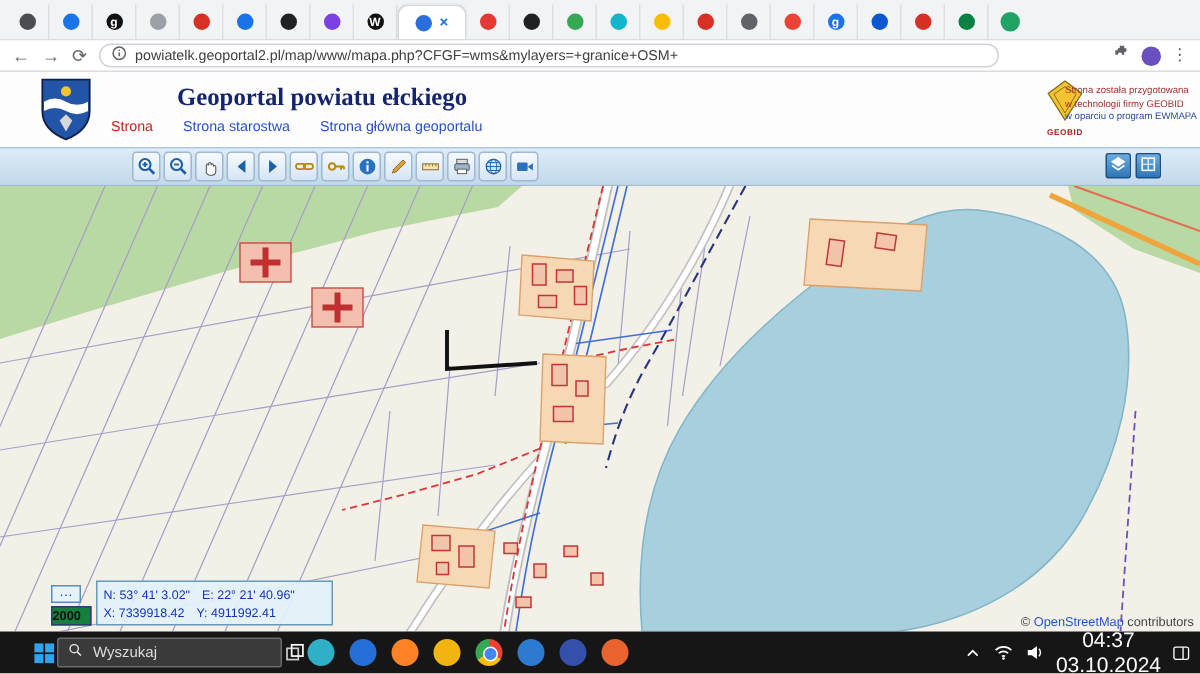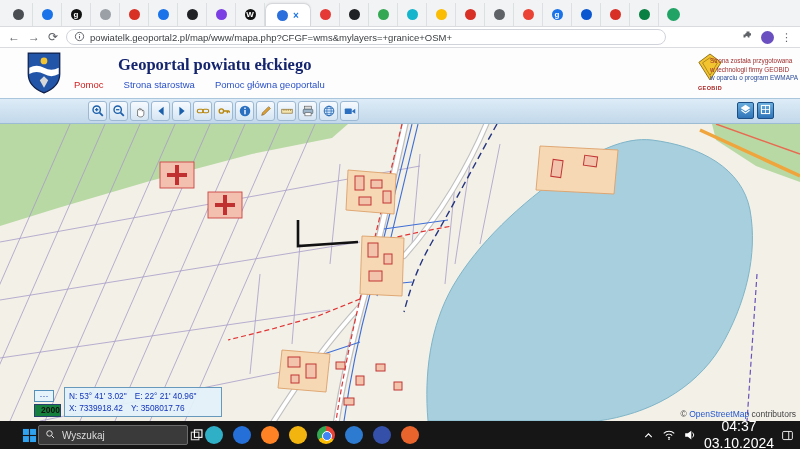--- a/index.html
+++ b/index.html
@@ -44,21 +44,21 @@
   .tool-btn { width:19px; height:20px; background:linear-gradient(#f6fafe,#d6e5f3); border:1px solid #9db8d2; border-radius:3px; display:flex; align-items:center; justify-content:center; cursor:pointer; padding:0; }
   .tool-btn span { display:flex; }
   .map-btns { position:absolute; right:26px; top:3px; display:flex; gap:3px; }
   .sq-btn { width:17px; height:17px; border:1px solid #1b4f86; border-radius:2px; background:linear-gradient(#6aaede,#2f74b8); display:flex; align-items:center; justify-content:center; cursor:pointer; padding:0; }
 
   
   .mapwrap { position:absolute; top:124px; left:0; width:800px; height:297px; overflow:hidden; background:#f3f0e8; cursor:crosshair; }
   .coords-panel { position:absolute; left:34px; bottom:4px; display:flex; gap:3px; align-items:flex-end; }
   .cp-left { display:flex; flex-direction:column; gap:2px; }
   .dots-box { width:20px; height:12px; background:#e6f3fa; border:1px solid #5590bb; color:#1840b0; font-size:9px; line-height:10px; text-align:center; cursor:pointer; }
-  .scale-box { width:27px; height:13px; background:#15803d; border:1px solid #28406e; color:#111; font-size:8.5px; font-weight:bold; line-height:11px; text-align:right; }
+  .scale-box { width:27px; height:13px; background:#15803d; border:1px solid #28406e; color:#111; font-size:8.5px; font-weight:bold; line-height:11px; text-align:left; }
   .coords-box { width:158px; background:rgba(226,241,250,.93); border:1px solid #6699bb; padding:2px 4px; font-size:8.3px; color:#1133bb; line-height:1.45; white-space:nowrap; }
   .coords-box b { font-weight:normal; margin-right:8px; }
   .attrib { position:absolute; right:4px; bottom:2px; font-size:8.5px; color:#444; }
   .attrib .osm-link { color:#2255cc; cursor:pointer; }
 
   
   .taskbar { position:absolute; top:421px; left:0; width:800px; height:28px; background:#161616; display:flex; align-items:center; padding-left:22px; gap:1px; }
   .tb-ico { display:flex; align-items:center; justify-content:center; cursor:pointer; }
   .searchbox { width:150px; height:20px; background:#3a3a3a; border:1px solid #6b6b6b; border-radius:2px; display:flex; align-items:center; gap:6px; padding:0 6px; cursor:text; }
   .searchbox .ph { font-size:10px; color:#dcdcdc; }
@@ -174,23 +174,23 @@
     <span class="crest">
       <svg width="36" height="42" viewBox="0 0 34 40">
         <path d="M2 1 H32 V21 Q32 33 17 39 Q2 33 2 21 Z" fill="#2255a8" stroke="#10204a" stroke-width="1.2"></path>
         <circle cx="17" cy="8.5" r="3.2" fill="#f4c430"></circle>
         <path d="M3 15 Q10 11 17 15 T31 15 V21 Q24 25 17 21 T3 21 Z" fill="#ffffff"></path>
         <path d="M13 27 L17 23 L21 27 L17 34 Z" fill="#d8d8d8"></path>
       </svg>
     </span>
     <div class="gtitle">Geoportal powiatu ełckiego</div>
     <div class="hlinks">
-      <span class="lnk lnk-red">Pomoc</span>
+      <span class="lnk lnk-red">Strona</span>
       <span class="lnk lnk-blue">Strona starostwa</span>
-      <span class="lnk lnk-blue">Pomoc główna geoportalu</span>
+      <span class="lnk lnk-blue">Strona główna geoportalu</span>
     </div>
     <div class="geobid">
       <svg width="26" height="28" viewBox="0 0 28 30">
         <polygon points="14,1 26,10 14,29 2,10" fill="#f4c430" stroke="#8a6d1a" stroke-width="1"></polygon>
         <polygon points="14,5 22,10.5 14,24 6,10.5" fill="none" stroke="#8a6d1a" stroke-width="0.7"></polygon>
       </svg>
       <div class="gbt">GEOBID</div>
     </div>
     <div class="gnote">
       <div class="l1">Strona została przygotowana</div>
@@ -429,21 +429,21 @@
     </svg>
 
     
     <div class="coords-panel">
       <div class="cp-left">
         <div class="dots-box">···</div>
         <div class="scale-box">2000</div>
       </div>
       <div class="coords-box">
         <div><b>N: 53° 41' 3.02"</b><b>E: 22° 21' 40.96"</b></div>
-        <div><b>X: 7339918.42</b><b>Y: 3508017.76</b></div>
+        <div><b>X: 7339918.42</b><b>Y: 4911992.41</b></div>
       </div>
     </div>
 
     
     <div class="attrib">
       <span>©</span>
       <span class="osm-link">OpenStreetMap</span>
       <span>contributors</span>
     </div>
   </div>

